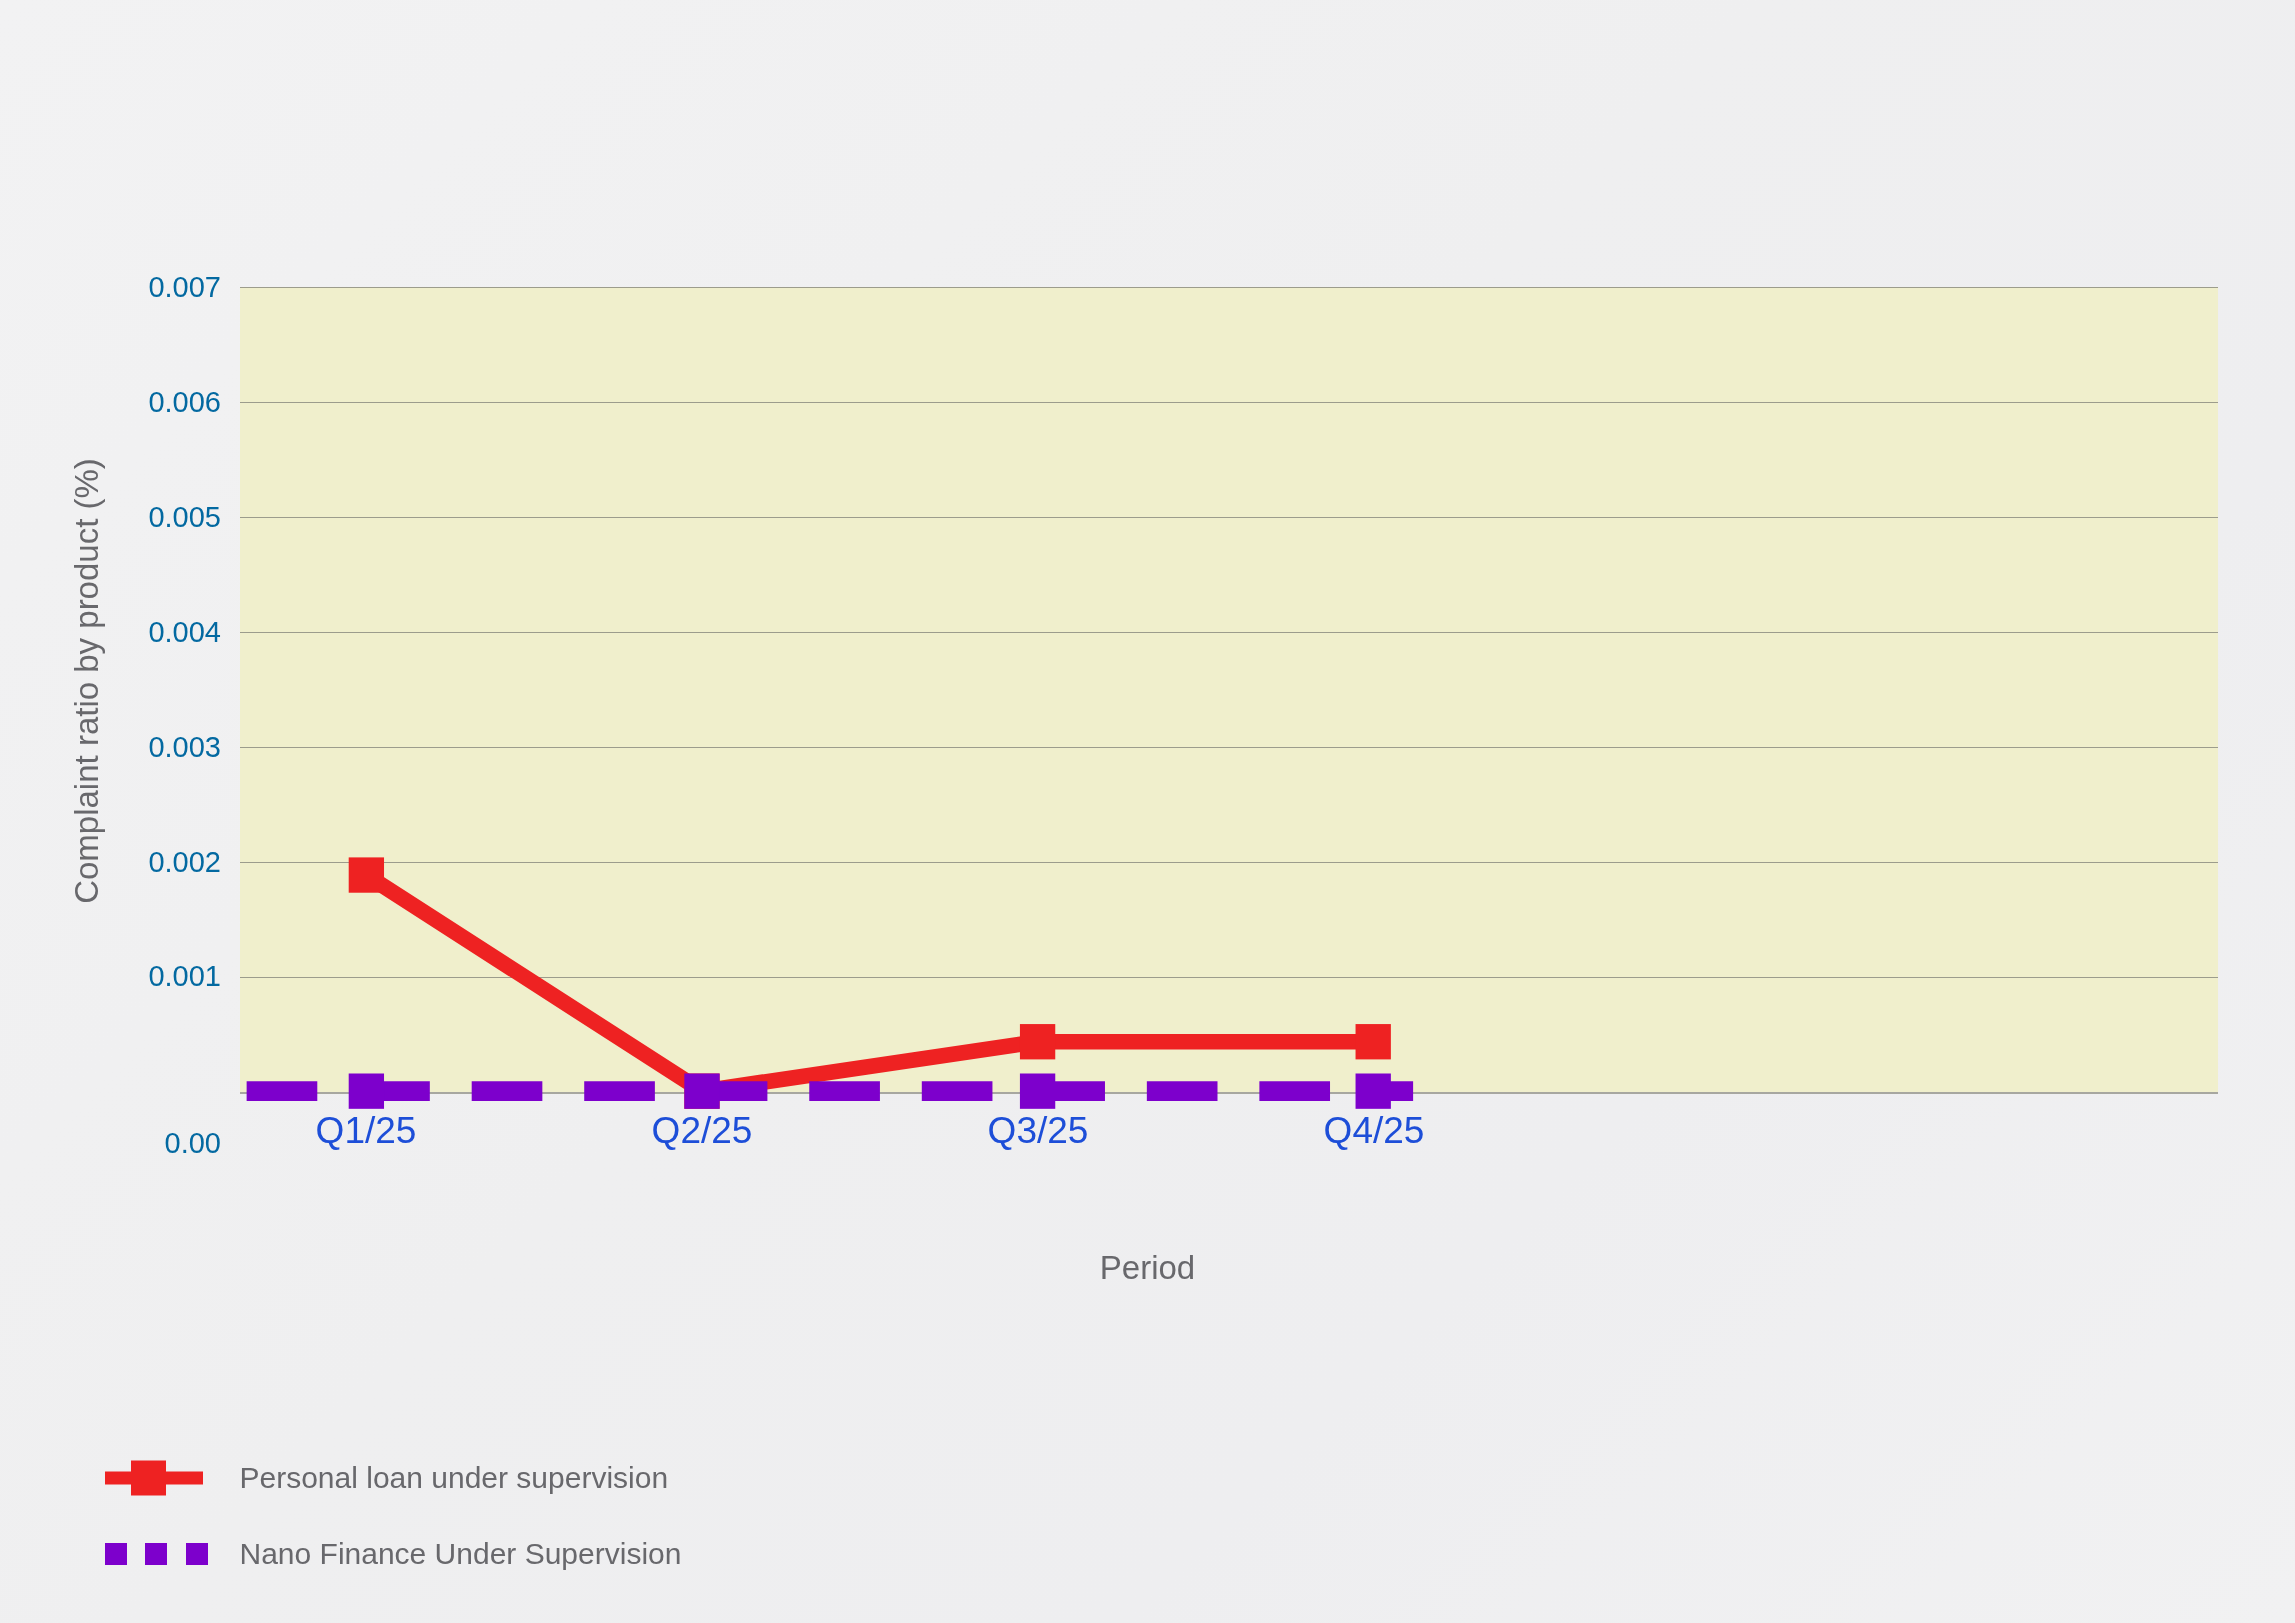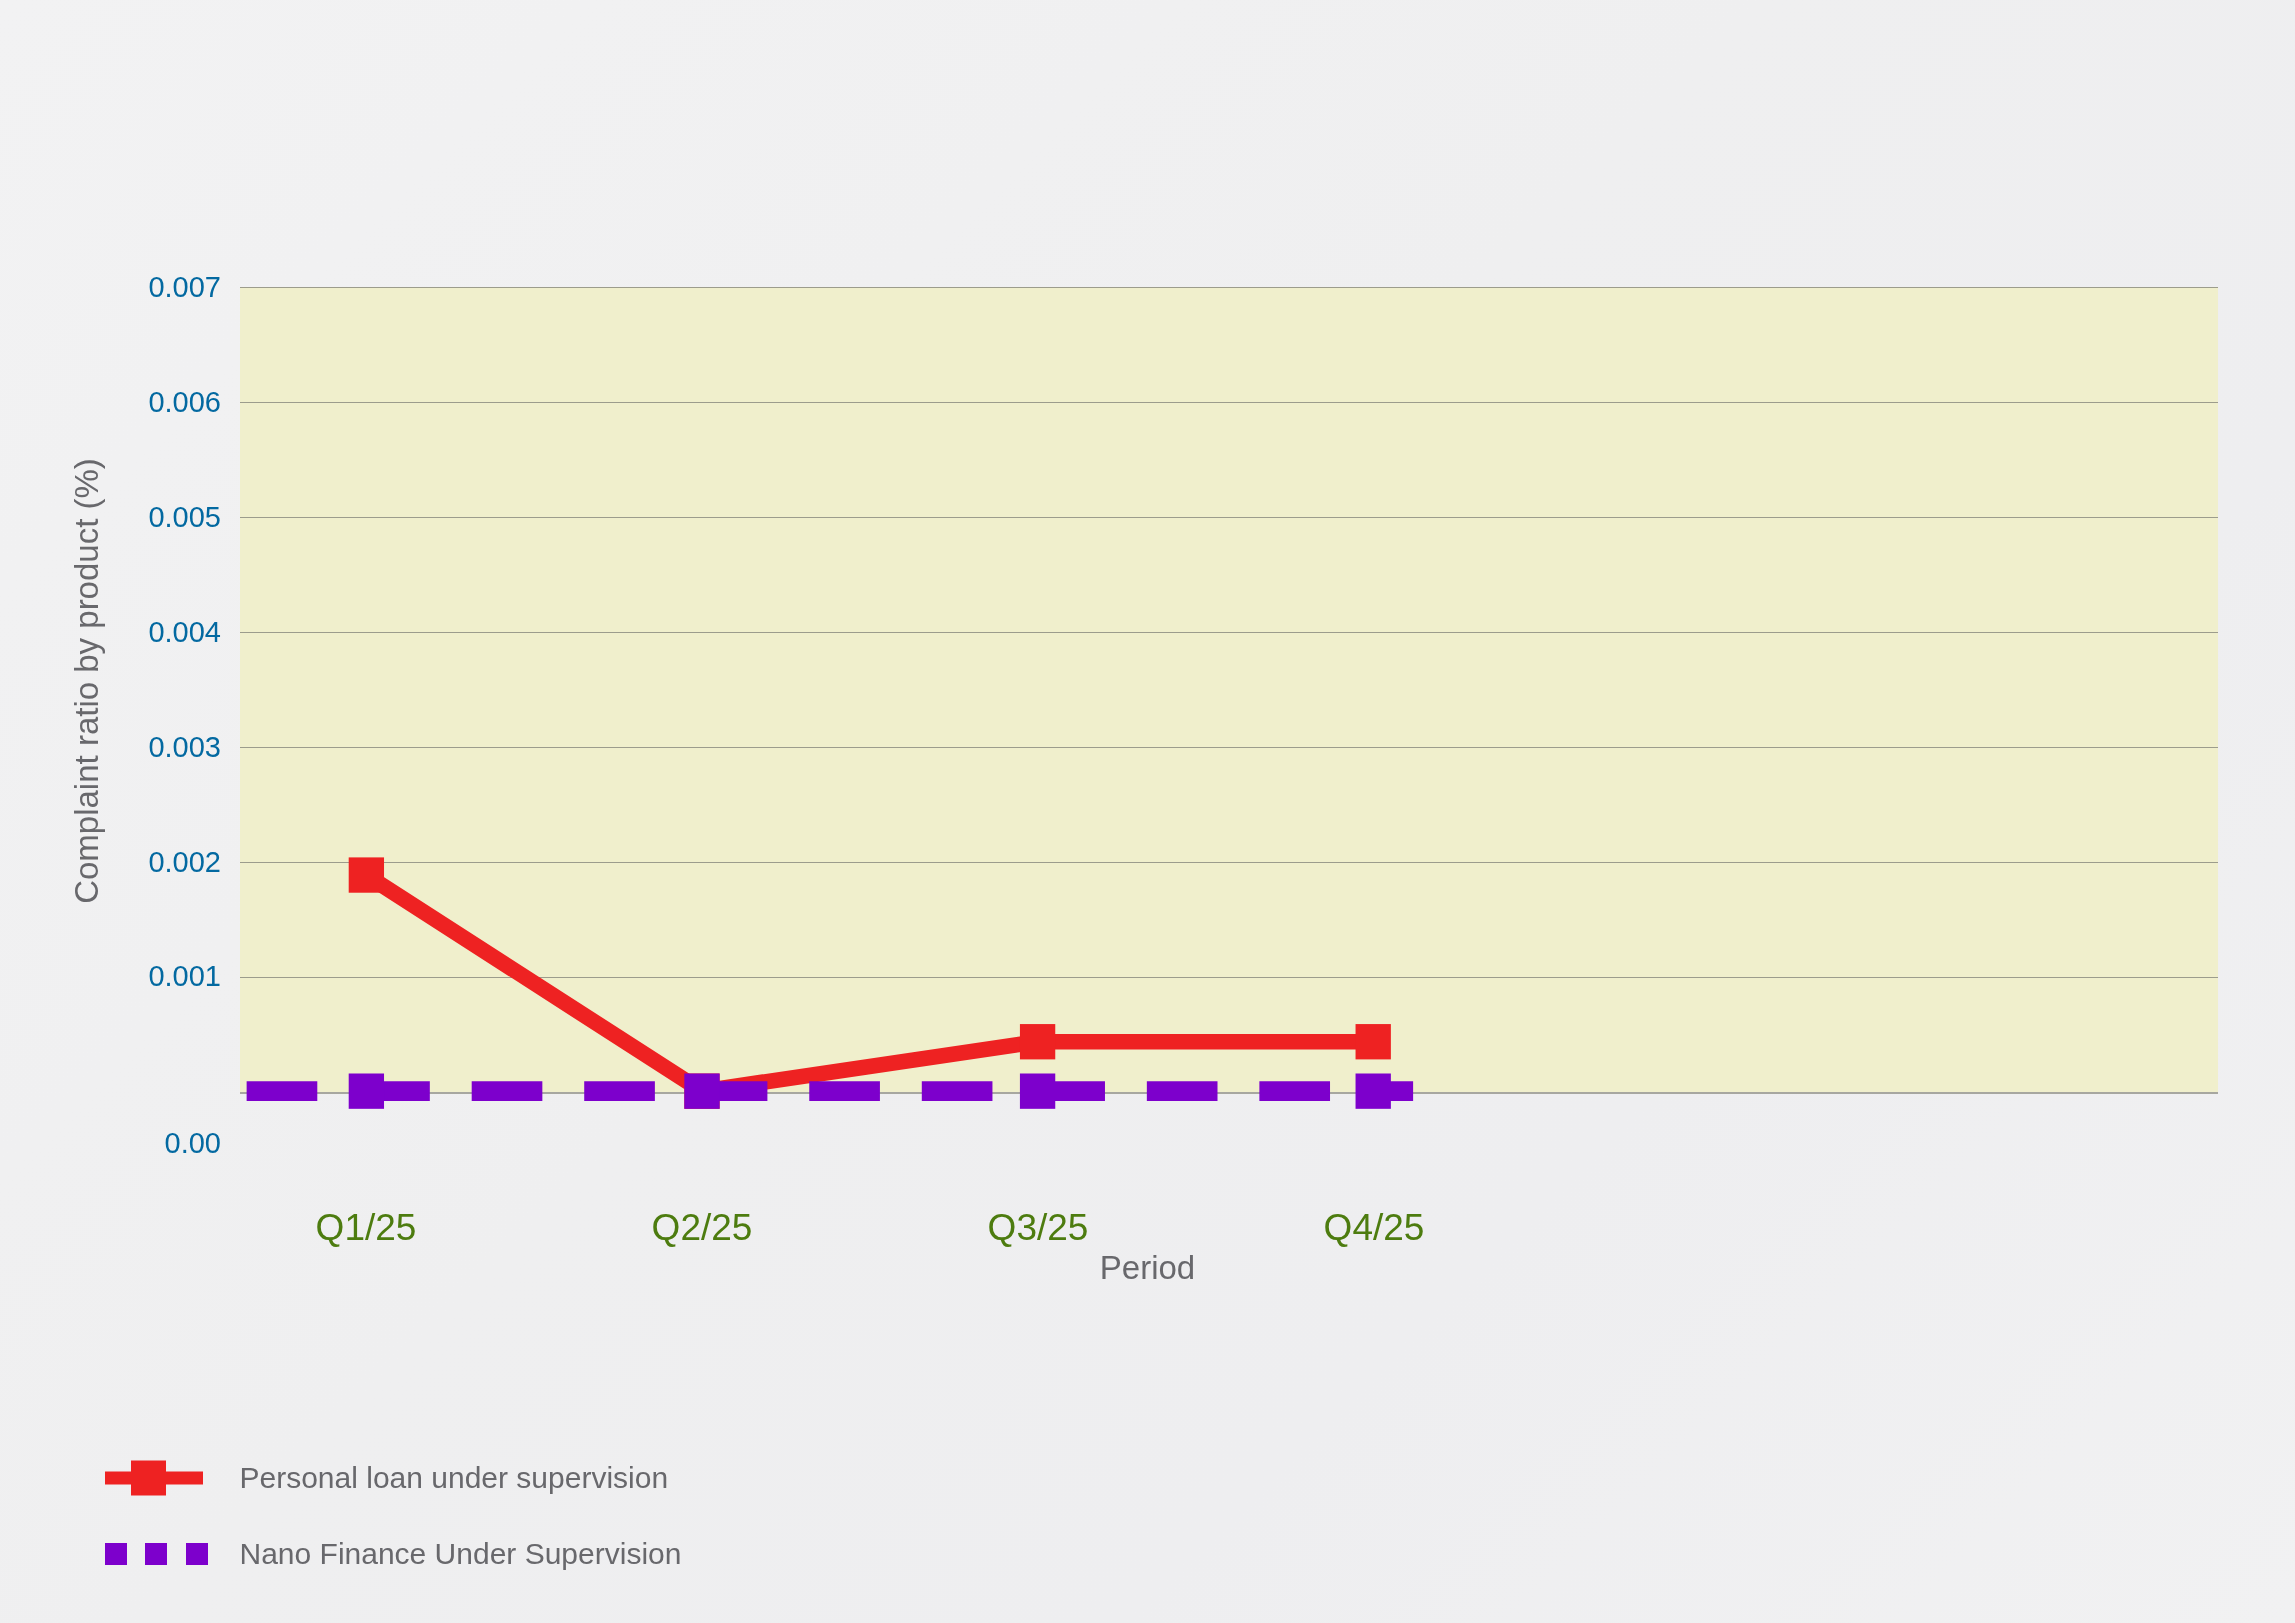--- a/index.html
+++ b/index.html
@@ -75,24 +75,24 @@
     transform-origin: 0 0;
     transform: rotate(-90deg) translate(-50%, 0);
     white-space: nowrap;
     font-size: 33px;
     color: #68686c;
   }
 
   
   .x-tick {
     position: absolute;
-    top: 1207px;
+    top: 1110px;
     transform: translateX(-50%);
     font-size: 37px;
-    color: #4d7c0f;
+    color: #1d4ed8;
     white-space: nowrap;
   }
 
   .x-axis-title {
     position: absolute;
     top: 1249px;
     left: 0;
     width: 2295px;
     text-align: center;
     font-size: 33px;

